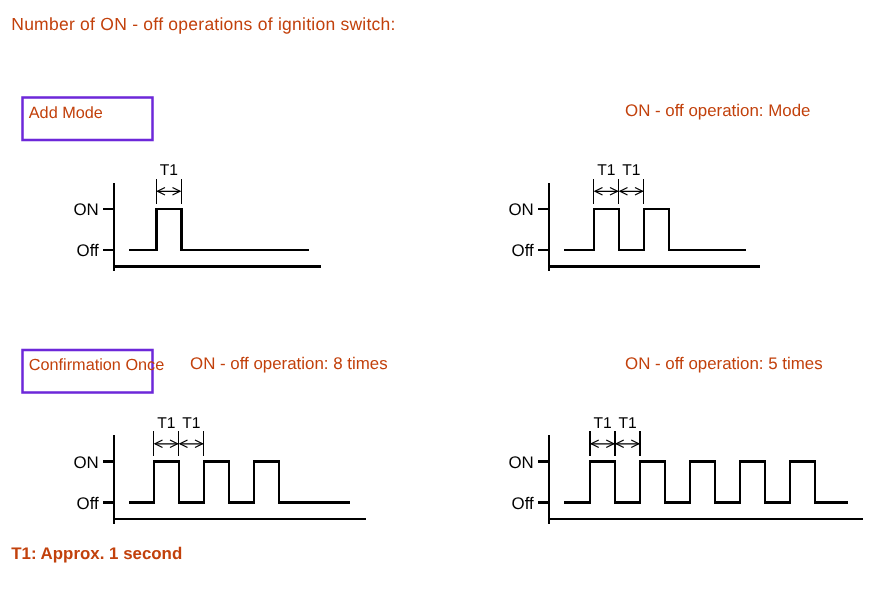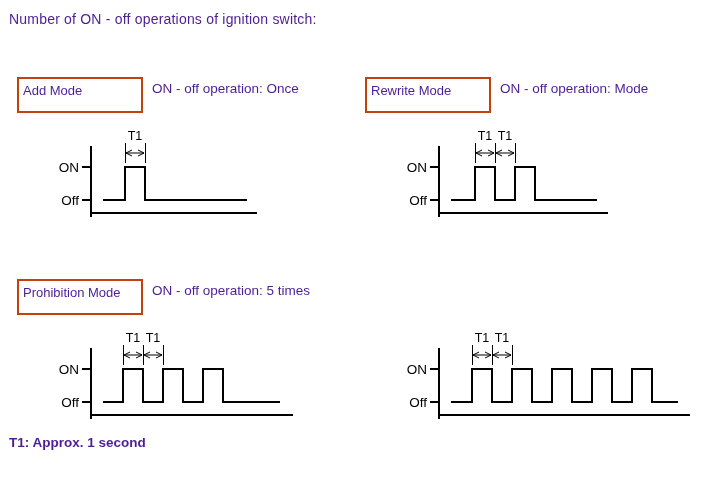--- a/index.html
+++ b/index.html
@@ -2,21 +2,21 @@
 <html><head>
 <meta charset="utf-8">
 <style>
   html, body { margin: 0; padding: 0; background: #ffffff; }
   .page {
     position: relative;
     width: 713px;
     height: 481px;
     background: #ffffff;
     font-family: "Liberation Sans", sans-serif;
-    color: #4c1d95;
+    color: #c2410c;
     overflow: hidden;
   }
   .title {
     position: absolute;
     left: 9px;
     top: 11px;
     font-size: 14px;
     letter-spacing: 0.2px;
     white-space: nowrap;
   }
@@ -29,23 +29,23 @@
     font-weight: bold;
   }
   .panel { position: absolute; width: 348px; height: 152px; }
   .panel.tl { left: 17px;  top: 77px;  }
   .panel.tr { left: 365px; top: 77px;  }
   .panel.bl { left: 17px;  top: 279px; }
   .panel.br { left: 365px; top: 279px; }
   .mode-box {
     position: absolute;
     left: 0; top: 0;
-    width: 126px; height: 36px;
+    width: 106px; height: 36px;
     box-sizing: border-box;
-    border: 2px solid #c2410c;
+    border: 2px solid #6d28d9;
     padding: 2px 4px;
   }
   .mode-label { font-size: 13px; line-height: 16px; white-space: nowrap; }
   .op-label {
     position: absolute;
     left: 135px; top: 4px;
     font-size: 13.5px;
     line-height: 16px;
     white-space: nowrap;
   }
@@ -55,42 +55,38 @@
 </head>
 <body>
 
 <div class="page">
   <div class="title">Number of ON - off operations of ignition switch:</div>
   <div id="panels">
   <div class="panel tl">
     <div class="mode-box">
       <span class="mode-label">Add Mode</span>
     </div>
-    <span class="op-label">ON - off operation: Once</span>
     <svg class="waveform" width="340" height="104" viewBox="0 0 340 104">
           <line x1="74" y1="23" x2="74" y2="94" stroke="#000000" stroke-width="2" shape-rendering="crispEdges"></line>
           <line x1="73" y1="90" x2="240" y2="90" stroke="#000000" stroke-width="2" shape-rendering="crispEdges"></line>
           <line x1="65" y1="44" x2="74" y2="44" stroke="#000000" stroke-width="2" shape-rendering="crispEdges"></line>
           <line x1="65" y1="77" x2="74" y2="77" stroke="#000000" stroke-width="2" shape-rendering="crispEdges"></line>
           <text x="62" y="49" text-anchor="end" font-size="13.5" fill="#000000">ON</text>
           <text x="62" y="82" text-anchor="end" font-size="13.5" fill="#000000">Off</text>
           <polyline points="86,77 108,77 108,44 128,44 128,77 230,77" fill="none" stroke="#000000" stroke-width="2" shape-rendering="crispEdges"></polyline>
           <line x1="108" y1="20" x2="108" y2="40" stroke="#000000" stroke-width="1" shape-rendering="crispEdges"></line>
           <line x1="128" y1="20" x2="128" y2="40" stroke="#000000" stroke-width="1" shape-rendering="crispEdges"></line>
           <line x1="109" y1="30" x2="127" y2="30" stroke="#000000" stroke-width="1"></line>
           <polyline points="115,27 109,30 115,33" fill="none" stroke="#000000" stroke-width="1"></polyline>
           <polyline points="121,27 127,30 121,33" fill="none" stroke="#000000" stroke-width="1"></polyline>
           <text x="118" y="17" text-anchor="middle" font-size="12.5" fill="#000000">T1</text>
         </svg>
   </div>
 
   <div class="panel tr">
-    <div class="mode-box">
-      <span class="mode-label">Rewrite Mode</span>
-    </div>
     <span class="op-label">ON - off operation: Mode</span>
     <svg class="waveform" width="340" height="104" viewBox="0 0 340 104">
           <line x1="74" y1="23" x2="74" y2="94" stroke="#000000" stroke-width="2" shape-rendering="crispEdges"></line>
           <line x1="73" y1="90" x2="243" y2="90" stroke="#000000" stroke-width="2" shape-rendering="crispEdges"></line>
           <line x1="65" y1="44" x2="74" y2="44" stroke="#000000" stroke-width="2" shape-rendering="crispEdges"></line>
           <line x1="65" y1="77" x2="74" y2="77" stroke="#000000" stroke-width="2" shape-rendering="crispEdges"></line>
           <text x="62" y="49" text-anchor="end" font-size="13.5" fill="#000000">ON</text>
           <text x="62" y="82" text-anchor="end" font-size="13.5" fill="#000000">Off</text>
           <polyline points="86,77 110,77 110,44 130,44 130,77 150,77 150,44 170,44 170,77 232,77" fill="none" stroke="#000000" stroke-width="2" shape-rendering="crispEdges"></polyline>
           <line x1="110" y1="20" x2="110" y2="40" stroke="#000000" stroke-width="1" shape-rendering="crispEdges"></line>
@@ -102,23 +98,23 @@
           <text x="120" y="17" text-anchor="middle" font-size="12.5" fill="#000000">T1</text>
           <line x1="131" y1="30" x2="149" y2="30" stroke="#000000" stroke-width="1"></line>
           <polyline points="137,27 131,30 137,33" fill="none" stroke="#000000" stroke-width="1"></polyline>
           <polyline points="143,27 149,30 143,33" fill="none" stroke="#000000" stroke-width="1"></polyline>
           <text x="140" y="17" text-anchor="middle" font-size="12.5" fill="#000000">T1</text>
         </svg>
   </div>
 
   <div class="panel bl">
     <div class="mode-box">
-      <span class="mode-label">Prohibition Mode</span>
+      <span class="mode-label">Confirmation Once</span>
     </div>
-    <span class="op-label">ON - off operation: 5 times</span>
+    <span class="op-label">ON - off operation: 8 times</span>
     <svg class="waveform" width="340" height="104" viewBox="0 0 340 104">
           <line x1="74" y1="23" x2="74" y2="94" stroke="#000000" stroke-width="2" shape-rendering="crispEdges"></line>
           <line x1="73" y1="90" x2="276" y2="90" stroke="#000000" stroke-width="2" shape-rendering="crispEdges"></line>
           <line x1="65" y1="44" x2="74" y2="44" stroke="#000000" stroke-width="2" shape-rendering="crispEdges"></line>
           <line x1="65" y1="77" x2="74" y2="77" stroke="#000000" stroke-width="2" shape-rendering="crispEdges"></line>
           <text x="62" y="49" text-anchor="end" font-size="13.5" fill="#000000">ON</text>
           <text x="62" y="82" text-anchor="end" font-size="13.5" fill="#000000">Off</text>
           <polyline points="86,77 106,77 106,44 126,44 126,77 146,77 146,44 166,44 166,77 186,77 186,44 206,44 206,77 263,77" fill="none" stroke="#000000" stroke-width="2" shape-rendering="crispEdges"></polyline>
           <line x1="106" y1="20" x2="106" y2="40" stroke="#000000" stroke-width="1" shape-rendering="crispEdges"></line>
           <line x1="126" y1="20" x2="126" y2="40" stroke="#000000" stroke-width="1" shape-rendering="crispEdges"></line>
@@ -128,20 +124,21 @@
           <polyline points="119,27 125,30 119,33" fill="none" stroke="#000000" stroke-width="1"></polyline>
           <text x="116" y="17" text-anchor="middle" font-size="12.5" fill="#000000">T1</text>
           <line x1="127" y1="30" x2="145" y2="30" stroke="#000000" stroke-width="1"></line>
           <polyline points="133,27 127,30 133,33" fill="none" stroke="#000000" stroke-width="1"></polyline>
           <polyline points="139,27 145,30 139,33" fill="none" stroke="#000000" stroke-width="1"></polyline>
           <text x="136" y="17" text-anchor="middle" font-size="12.5" fill="#000000">T1</text>
         </svg>
   </div>
 
   <div class="panel br">
+    <span class="op-label">ON - off operation: 5 times</span>
     <svg class="waveform" width="340" height="104" viewBox="0 0 340 104">
           <line x1="74" y1="23" x2="74" y2="94" stroke="#000000" stroke-width="2" shape-rendering="crispEdges"></line>
           <line x1="73" y1="90" x2="325" y2="90" stroke="#000000" stroke-width="2" shape-rendering="crispEdges"></line>
           <line x1="65" y1="44" x2="74" y2="44" stroke="#000000" stroke-width="2" shape-rendering="crispEdges"></line>
           <line x1="65" y1="77" x2="74" y2="77" stroke="#000000" stroke-width="2" shape-rendering="crispEdges"></line>
           <text x="62" y="49" text-anchor="end" font-size="13.5" fill="#000000">ON</text>
           <text x="62" y="82" text-anchor="end" font-size="13.5" fill="#000000">Off</text>
           <polyline points="86,77 107,77 107,44 127,44 127,77 147,77 147,44 167,44 167,77 187,77 187,44 207,44 207,77 227,77 227,44 247,44 247,77 267,77 267,44 287,44 287,77 313,77" fill="none" stroke="#000000" stroke-width="2" shape-rendering="crispEdges"></polyline>
           <line x1="107" y1="20" x2="107" y2="40" stroke="#000000" stroke-width="1" shape-rendering="crispEdges"></line>
           <line x1="127" y1="20" x2="127" y2="40" stroke="#000000" stroke-width="1" shape-rendering="crispEdges"></line>

